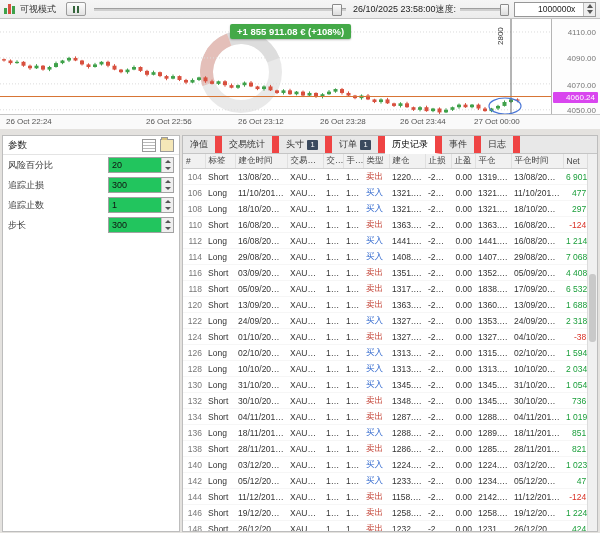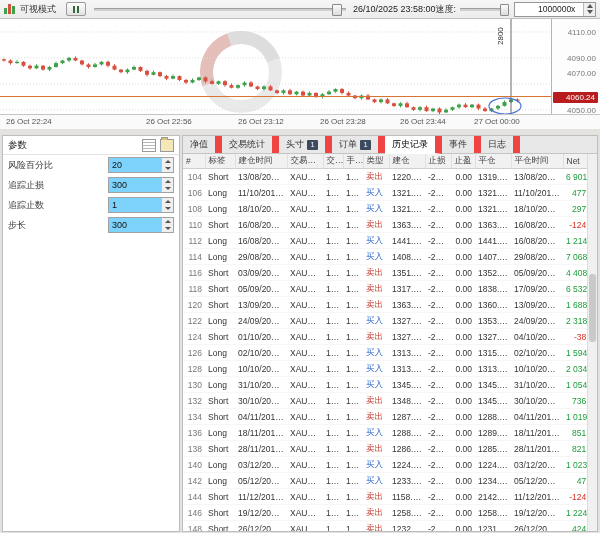--- a/index.html
+++ b/index.html
@@ -40,42 +40,42 @@
   #plot{position:absolute;left:0;top:0;}
   .watermark{position:absolute;left:196px;top:8px;width:90px;height:90px;opacity:.55;pointer-events:none;}
   .watermark .wm1{position:absolute;inset:4px;border-radius:50%;border:13px solid #d8d8d8;}
   .watermark .wm2{position:absolute;inset:4px;border-radius:50%;border:13px solid transparent;
       border-left-color:#cf8b81;border-top-color:#c2c2c2;transform:rotate(25deg);}
   .badge{position:absolute;left:230px;top:5px;background:#44a948;color:#fff;font-size:9.5px;font-weight:bold;
          padding:2px 7px;border-radius:2px;box-shadow:0 1px 2px rgba(0,0,0,.25);white-space:nowrap;}
   .barmark{position:absolute;left:496px;top:26px;font-size:8px;color:#333;transform:rotate(-90deg);transform-origin:left top;}
   .paxis{position:absolute;right:0;top:0;width:48px;height:96px;background:#fdfdfd;border-left:1px solid #b5b5b5;font-size:8px;color:#777;}
   .paxis .plabel{position:absolute;right:4px;white-space:nowrap;}
-  .paxis .ptag{position:absolute;left:1px;right:2px;background:#b91c1c;color:#fff;text-align:right;
+  .paxis .ptag{position:absolute;left:1px;right:2px;background:#d946ef;color:#fff;text-align:right;
          padding:1px 3px 1px 1px;font-size:8px;border-radius:1px;}
   .taxis{position:absolute;left:0;right:0;bottom:0;height:14px;background:#fafafa;border-top:1px solid #c5c5c5;
          font-size:8px;color:#555;}
   .taxis .tlabel{position:absolute;top:2px;white-space:nowrap;}
 
   
   .workspace{position:relative;width:600px;height:405px;}
   .panel{position:absolute;background:#fff;border:1px solid #bdbdbd;}
   .params{left:2px;top:6px;width:176px;bottom:2px;}
   .phead{height:18px;display:flex;align-items:center;justify-content:space-between;
          padding:0 5px;font-size:9.5px;color:#222;border-bottom:1px solid #e4e4e4;}
   .picons{display:flex;gap:4px;}
   .ic{display:inline-block;width:12px;height:11px;border:1px solid #9a9a9a;background:#f2f2f2;cursor:pointer;}
   .ic.grid{background:
       repeating-linear-gradient(0deg,#fff 0 2px,#b9b9b9 2px 3px),
       repeating-linear-gradient(90deg,#fff 0 3px,#b9b9b9 3px 4px);}
   .ic.folder{position:relative;background:#f5e7b8;}
   .ic.folder::before{content:"";position:absolute;left:0;top:-3px;width:5px;height:2px;background:#d9c27a;border:1px solid #9a9a9a;border-bottom:none;}
   .prow{display:flex;align-items:center;justify-content:space-between;padding:2px 5px;}
   .plab{font-size:9px;color:#333;}
-  .stepper{width:64px;height:14px;background:#7dd3fc;border:1px solid #a2a2a2;display:flex;align-items:center;}
+  .stepper{width:64px;height:14px;background:#22c55e;border:1px solid #a2a2a2;display:flex;align-items:center;}
   .stepper .pval{flex:1;font-size:9px;padding-left:3px;color:#111;}
   .steparrows{width:11px;height:100%;border-left:1px solid #c2c2c2;display:flex;flex-direction:column;}
   .st{flex:1;display:flex;align-items:center;justify-content:center;background:#efefef;cursor:pointer;}
   .st.up::after{content:"";border-left:3px solid transparent;border-right:3px solid transparent;border-bottom:3px solid #555;}
   .st.dn::after{content:"";border-left:3px solid transparent;border-right:3px solid transparent;border-top:3px solid #555;}
 
   .results{left:182px;top:6px;right:2px;bottom:2px;display:flex;flex-direction:column;}
   .tabs{height:17px;background:#e8e8e8;border-bottom:1px solid #c5c5c5;display:flex;align-items:stretch;font-size:9px;color:#333;}
   .tab{display:flex;align-items:center;padding:0 7px;border-right:7px solid #ef4444;cursor:pointer;white-space:nowrap;}
   .tab.active{background:#fff;border-bottom:1px solid #fff;margin-bottom:-1px;color:#000;}
@@ -295,25 +295,26 @@
         <line x1="504.5" y1="81.4702702702705" x2="504.5" y2="87.56756756756756" stroke="#3fa14a" stroke-width="1"></line>
         <rect x="502.5" y="83.02702702702703" width="4" height="3.8918918918918877" fill="#3fa14a"></rect>
         <line x1="511" y1="79.78378378378378" x2="511" y2="84.1297297297296" stroke="#3fa14a" stroke-width="1"></line>
         <rect x="509" y="80.43243243243244" width="4" height="2.5945945945945965" fill="#3fa14a"></rect>
         <line x1="517.5" y1="79.32972972972985" x2="517.5" y2="83.28648648648625" stroke="#d8503f" stroke-width="1"></line>
         <rect x="515.5" y="80.43243243243244" width="4" height="1.2972972972972912" fill="#d8503f"></rect>
         <line x1="511" y1="0" x2="511" y2="96" stroke="#6b6b6b" stroke-width="1"></line>
         <line x1="0" y1="77.52648648648677" x2="552" y2="77.52648648648677" stroke="#d77332" stroke-width="1"></line>
         <ellipse cx="505" cy="87" rx="16" ry="8" fill="none" stroke="#4a76d6" stroke-width="1.2"></ellipse>
       </svg>
+    <div class="badge">+1 855 911.08 € (+108%)</div>
     <div class="barmark">2800</div>
     <div class="paxis" id="paxis">
         <div class="plabel" style="top: 8.97297px;">4110.00</div>
         <div class="plabel" style="top: 34.9189px;">4090.00</div>
-        <div class="plabel" style="top: 50px; margin-left: 15px;">4070.00</div>
+        <div class="plabel" style="top: 62px; margin-left: 15px;">4070.00</div>
         <div class="plabel" style="top: 86.8108px;">4050.00</div>
         <div class="ptag" style="top: 72.5265px;">4060.24</div>
       </div>
     <div class="taxis" id="taxis">
         <div class="tlabel" style="left: 6px;">26 Oct 22:24</div>
         <div class="tlabel" style="left: 146px;">26 Oct 22:56</div>
         <div class="tlabel" style="left: 238px;">26 Oct 23:12</div>
         <div class="tlabel" style="left: 320px;">26 Oct 23:28</div>
         <div class="tlabel" style="left: 400px;">26 Oct 23:44</div>
         <div class="tlabel" style="left: 474px;">27 Oct 00:00</div>

